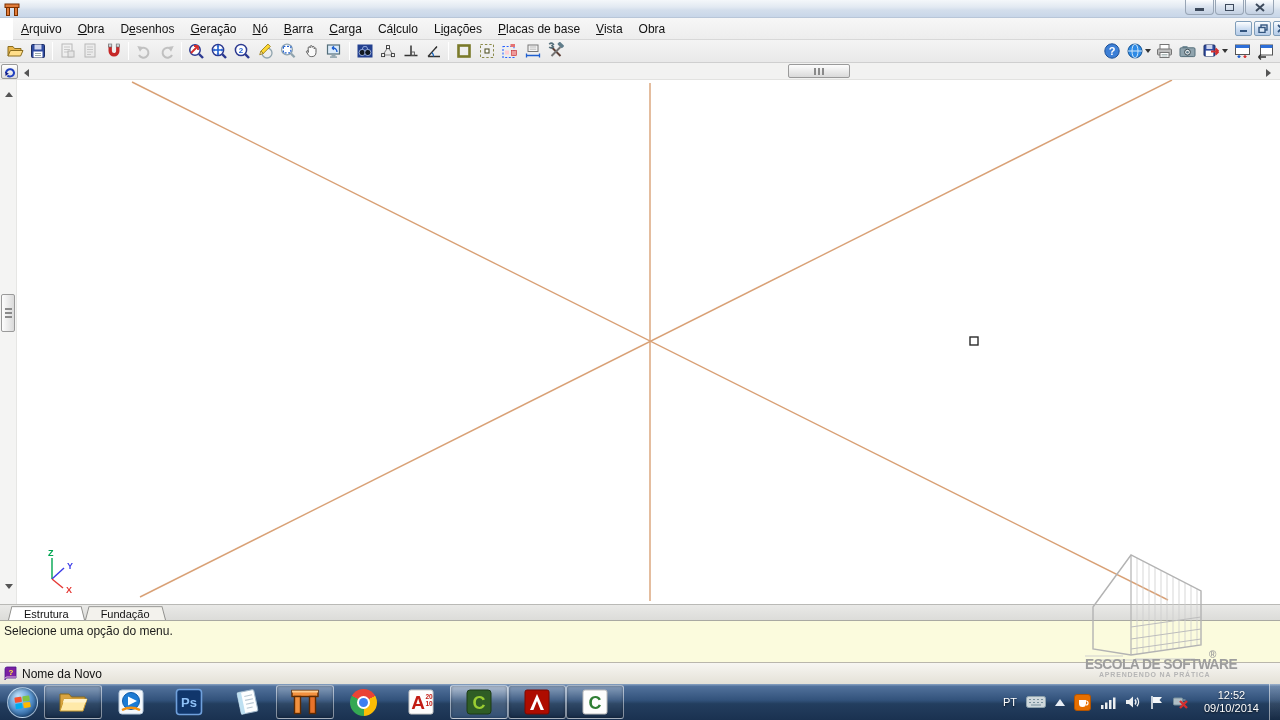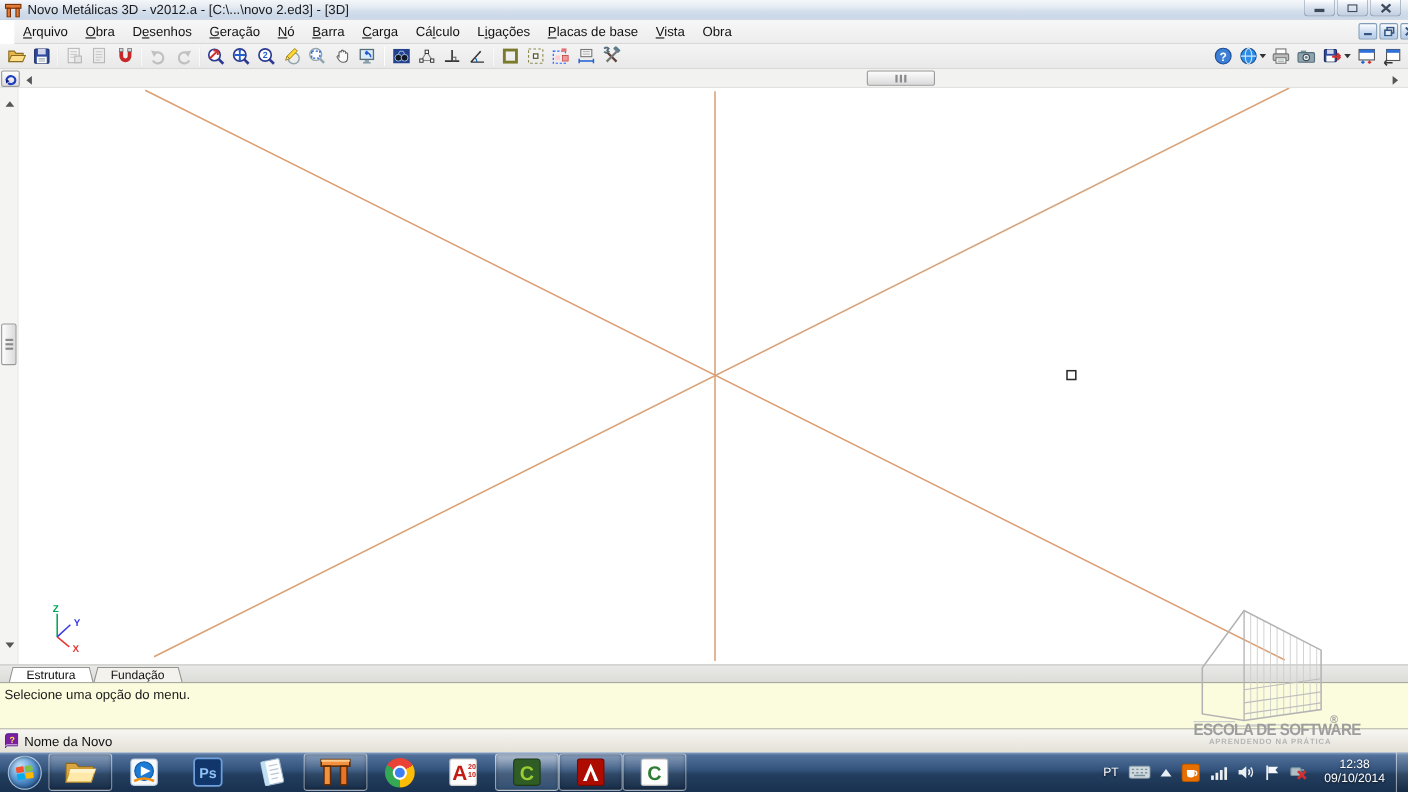--- a/index.html
+++ b/index.html
@@ -99,21 +99,20 @@
 <body>
 
 <div id="screen">
 
   <div id="titlebar">
     <svg width="16" height="14" viewBox="0 0 16 14">
       <rect x="1" y="2" width="14" height="3.5" fill="#E07B39" stroke="#7A3000" stroke-width="1"></rect>
       <rect x="2.5" y="5.5" width="3" height="8" fill="#E07B39" stroke="#7A3000" stroke-width="1"></rect>
       <rect x="10.5" y="5.5" width="3" height="8" fill="#E07B39" stroke="#7A3000" stroke-width="1"></rect>
     </svg>
-    <span class="title">Novo Metálicas 3D - v2012.a - [C:\...\novo 2.ed3] - [3D]</span>
     <div class="winbtns">
       <div class="winbtn">
           <span class="glyph-min"></span>
         </div>
       <div class="winbtn">
           <span class="glyph-max"></span>
         </div>
       <div class="winbtn">
         <svg width="10" height="9" viewBox="0 0 10 9">
           <path d="M1,1 L9,8 M9,1 L1,8" stroke="#3d4a5c" stroke-width="2"></path>
@@ -588,20 +587,20 @@
       <svg width="13" height="15" viewBox="0 0 13 15">
         <line x1="2" y1="1" x2="2" y2="14" stroke="#ECEFF1" stroke-width="1.6"></line>
         <path d="M3,2 h9 l-2.5,3 2.5,3 H3 Z" fill="#F5F7F9"></path>
       </svg>
       <svg width="17" height="16" viewBox="0 0 17 16">
         <rect x="1.5" y="4" width="9" height="7" rx="1" fill="#B0BEC5" stroke="#78909C"></rect>
         <path d="M10.5,6 h3 M10.5,9 h3" stroke="#78909C" stroke-width="1.6"></path>
         <path d="M8,7 l7,7 M15,7 l-7,7" stroke="#D32F2F" stroke-width="2.4"></path>
       </svg>
       <div id="clock">
-        <div>12:38</div>
+        <div>12:52</div>
         <div>09/10/2014</div>
       </div>
     </div>
     <div id="show-desktop"></div>
   </div>
 
 </div>
 
 </body></html>

